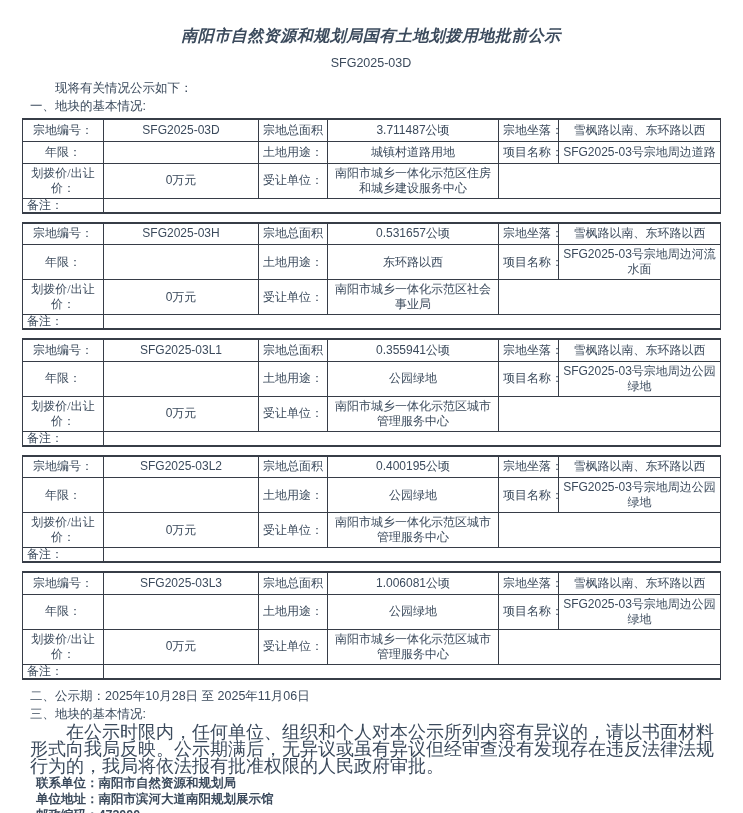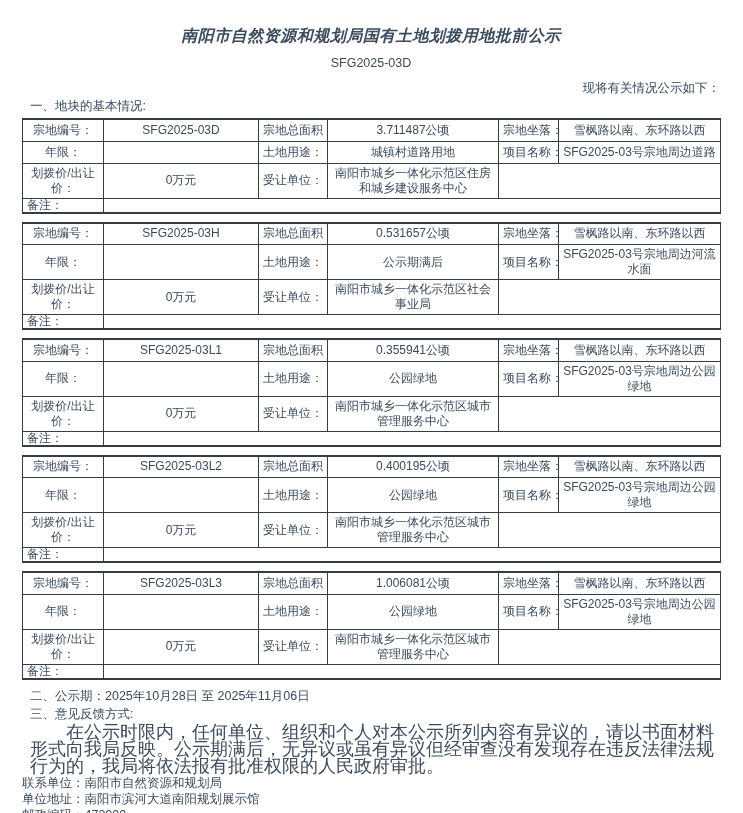--- a/index.html
+++ b/index.html
@@ -25,21 +25,21 @@
     font-size: 12.5px;
     text-align: center;
     margin: 0 0 10px 0;
   }
   .line {
     font-size: 12.5px;
     line-height: 16px;
     margin: 0 0 0 8px;
     padding: 0 0 2px 0;
   }
-  .indent2 { text-indent: 2em; text-align: right; }
+  .indent2 { text-indent: 2em; }
   .para {
     font-size: 18px;
     line-height: 17px;
     margin: 0 0 0 8px;
     text-indent: 2em;
   }
   table.parcel-table {
     border-collapse: collapse;
     table-layout: fixed;
     width: 698px;
@@ -54,24 +54,26 @@
     line-height: 15px;
     padding: 2px 4px;
     vertical-align: middle;
     overflow: hidden;
     word-break: break-all;
   }
   table.parcel-table tr.row { height: 22px; text-align: center; }
   table.parcel-table tr.remarks-row { height: 14px; margin-top: 36px; }
   table.parcel-table tr.remarks-row td { padding: 0 4px; line-height: 13px; }
   td.label { white-space: nowrap; }
-  td.label.wrap { white-space: normal; }
+  td.label.wrap { white-space: normal; font-family: Liberation Serif, serif; }
   .contact-line {
     font-size: 12.5px;
     line-height: 16px;
+    margin-left: 14px;
+    font-weight: bold;
   }
 </style>
 </head>
 <body>
 
 <div class="doc">
 
   <h1 class="title">南阳市自然资源和规划局国有土地划拨用地批前公示</h1>
   <div class="subtitle">SFG2025-03D</div>
 
@@ -133,21 +135,21 @@
       <td class="value">SFG2025-03H</td>
       <td class="label">宗地总面积：</td>
       <td class="value">0.531657公顷</td>
       <td class="label">宗地坐落：</td>
       <td class="value">雪枫路以南、东环路以西</td>
     </tr>
     <tr class="row">
       <td class="label">年限：</td>
       <td class="value"></td>
       <td class="label">土地用途：</td>
-      <td class="value">公示期满后</td>
+      <td class="value">东环路以西</td>
       <td class="label">项目名称：</td>
       <td class="value">SFG2025-03号宗地周边河流水面</td>
     </tr>
     <tr class="row">
       <td class="label wrap">划拨价/出让价：</td>
       <td class="value">0万元</td>
       <td class="label">受让单位：</td>
       <td class="value">南阳市城乡一体化示范区社会事业局</td>
       <td class="value" colspan="2"></td>
     </tr>
@@ -272,21 +274,21 @@
       <td class="value" colspan="2"></td>
     </tr>
     <tr class="remarks-row">
       <td class="label">备注：</td>
       <td class="value" colspan="5"></td>
     </tr>
   </tbody>
     </table>
 
   <p class="line">二、公示期：2025年10月28日 至 2025年11月06日</p>
-  <p class="line">三、意见反馈方式:</p>
+  <p class="line">三、地块的基本情况:</p>
   <p class="para">在公示时限内，任何单位、组织和个人对本公示所列内容有异议的，请以书面材料形式向我局反映。公示期满后，无异议或虽有异议但经审查没有发现存在违反法律法规行为的，我局将依法报有批准权限的人民政府审批。</p>
 
   <div class="contact">
     <div class="contact-line">
       <span>联系单位：</span><span>南阳市自然资源和规划局</span>
     </div>
     <div class="contact-line">
       <span>单位地址：</span><span>南阳市滨河大道南阳规划展示馆</span>
     </div>
     <div class="contact-line">

